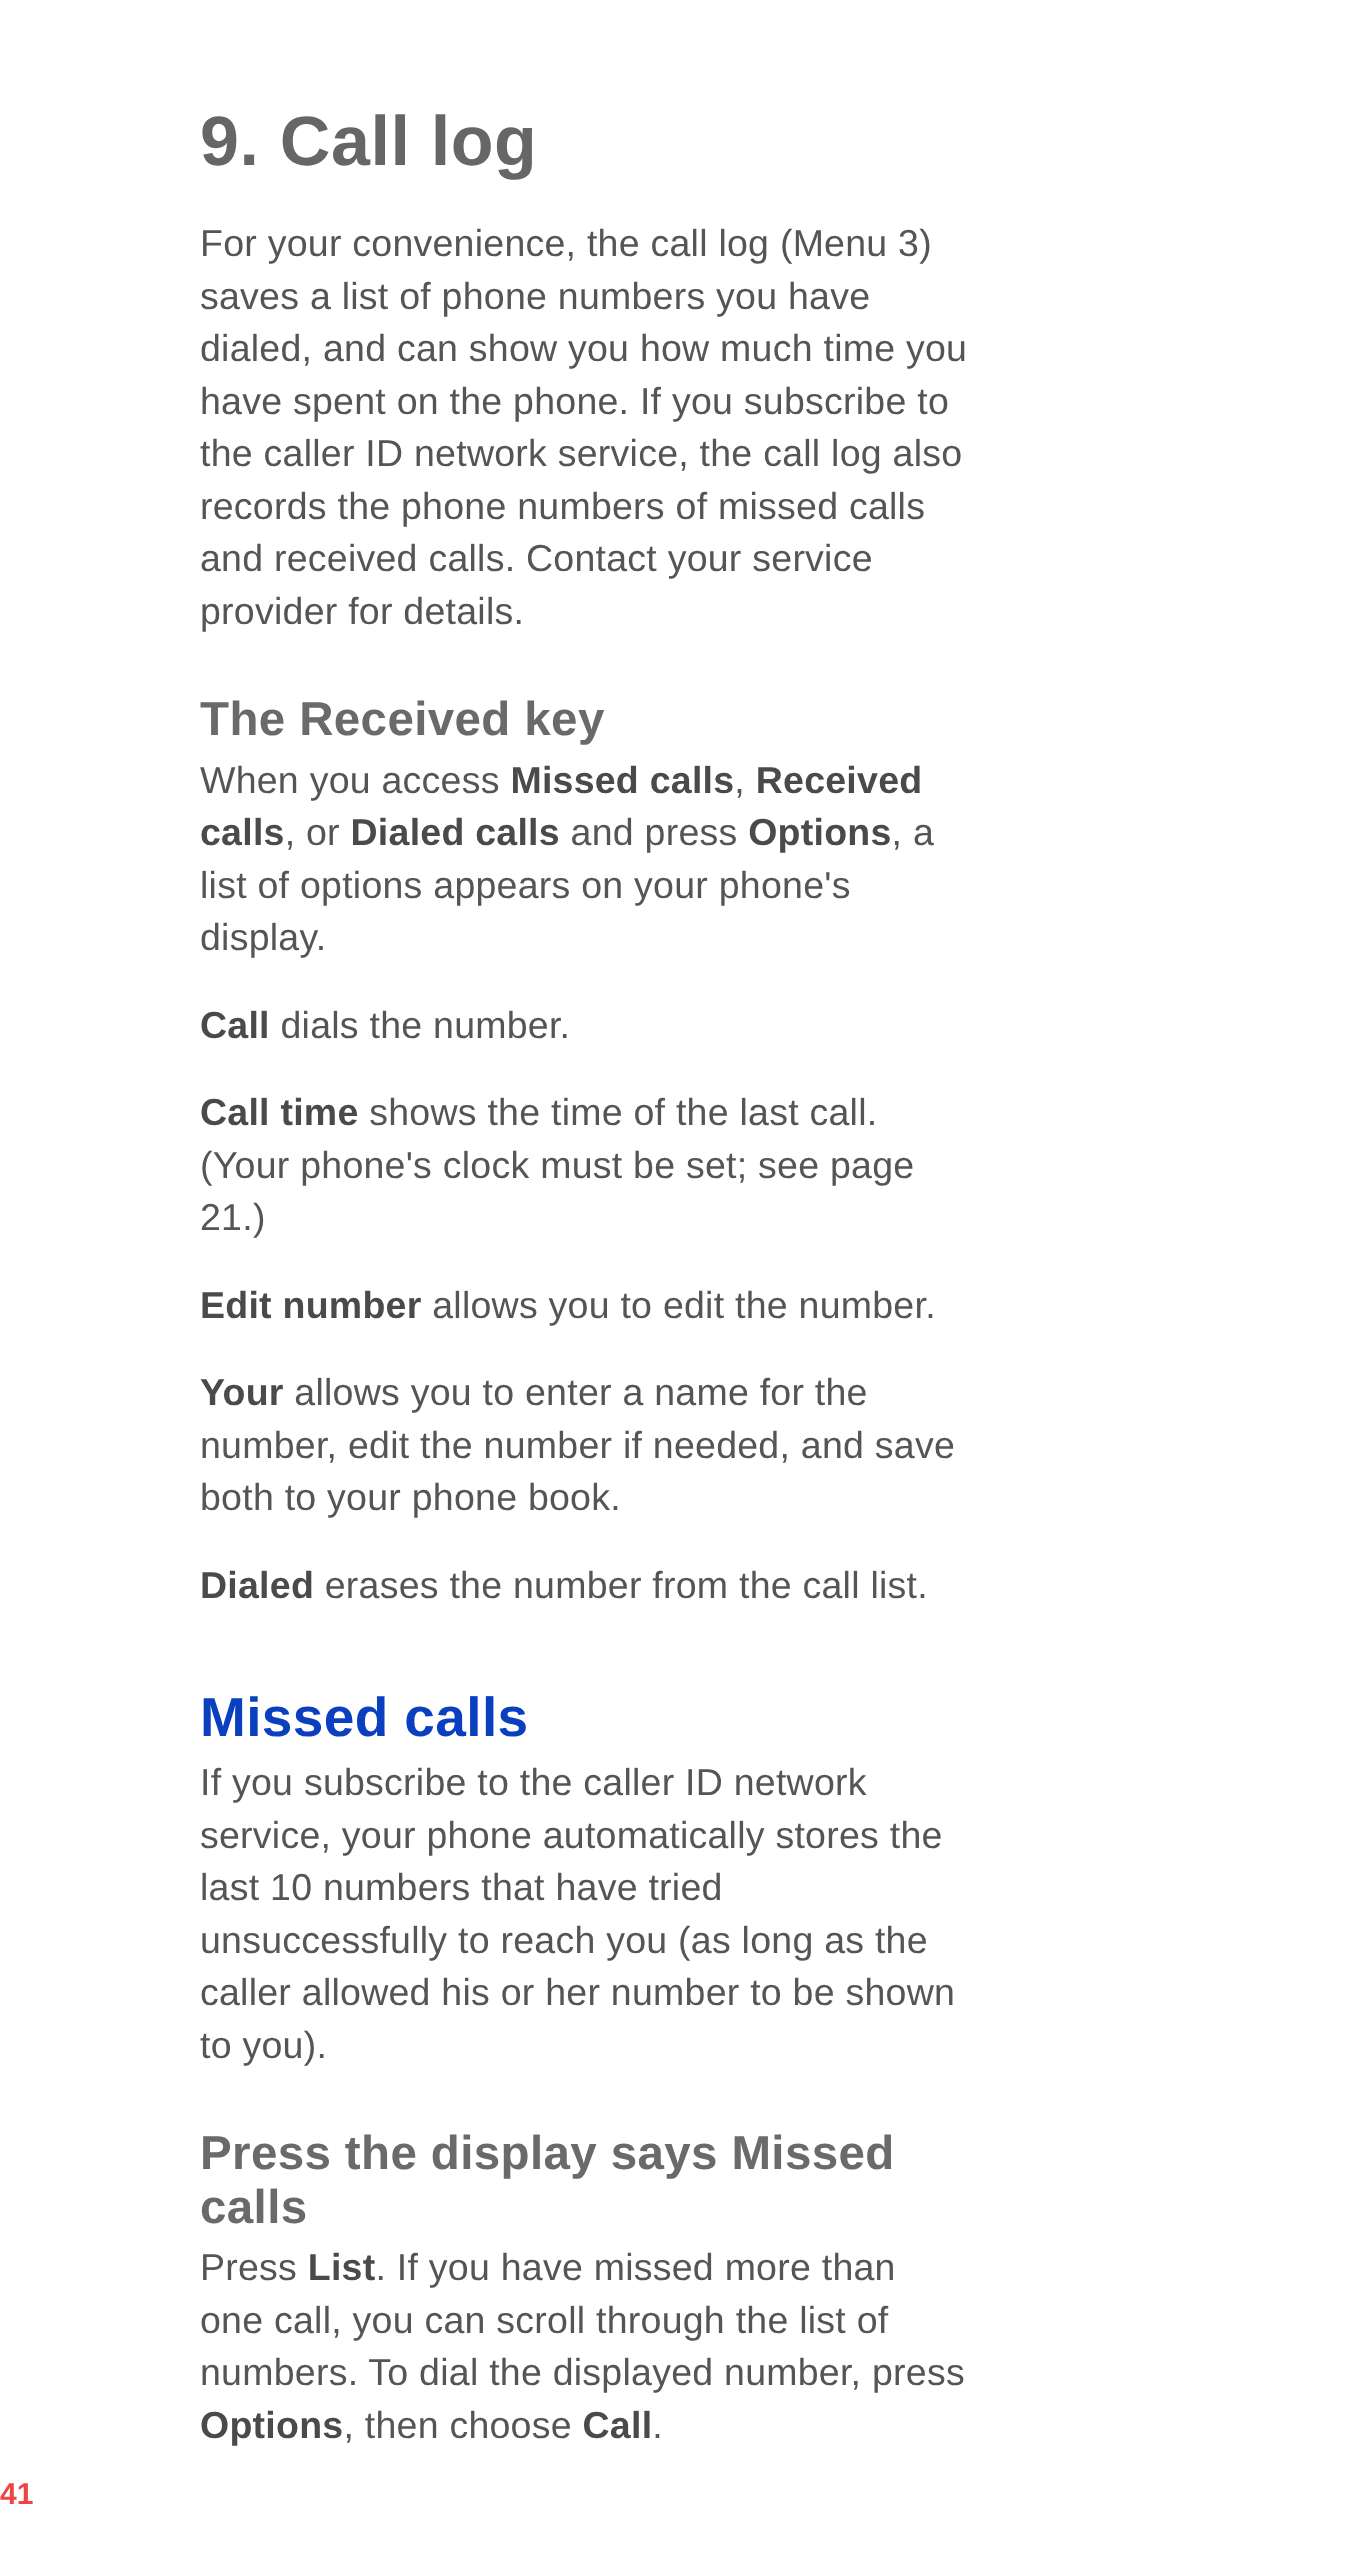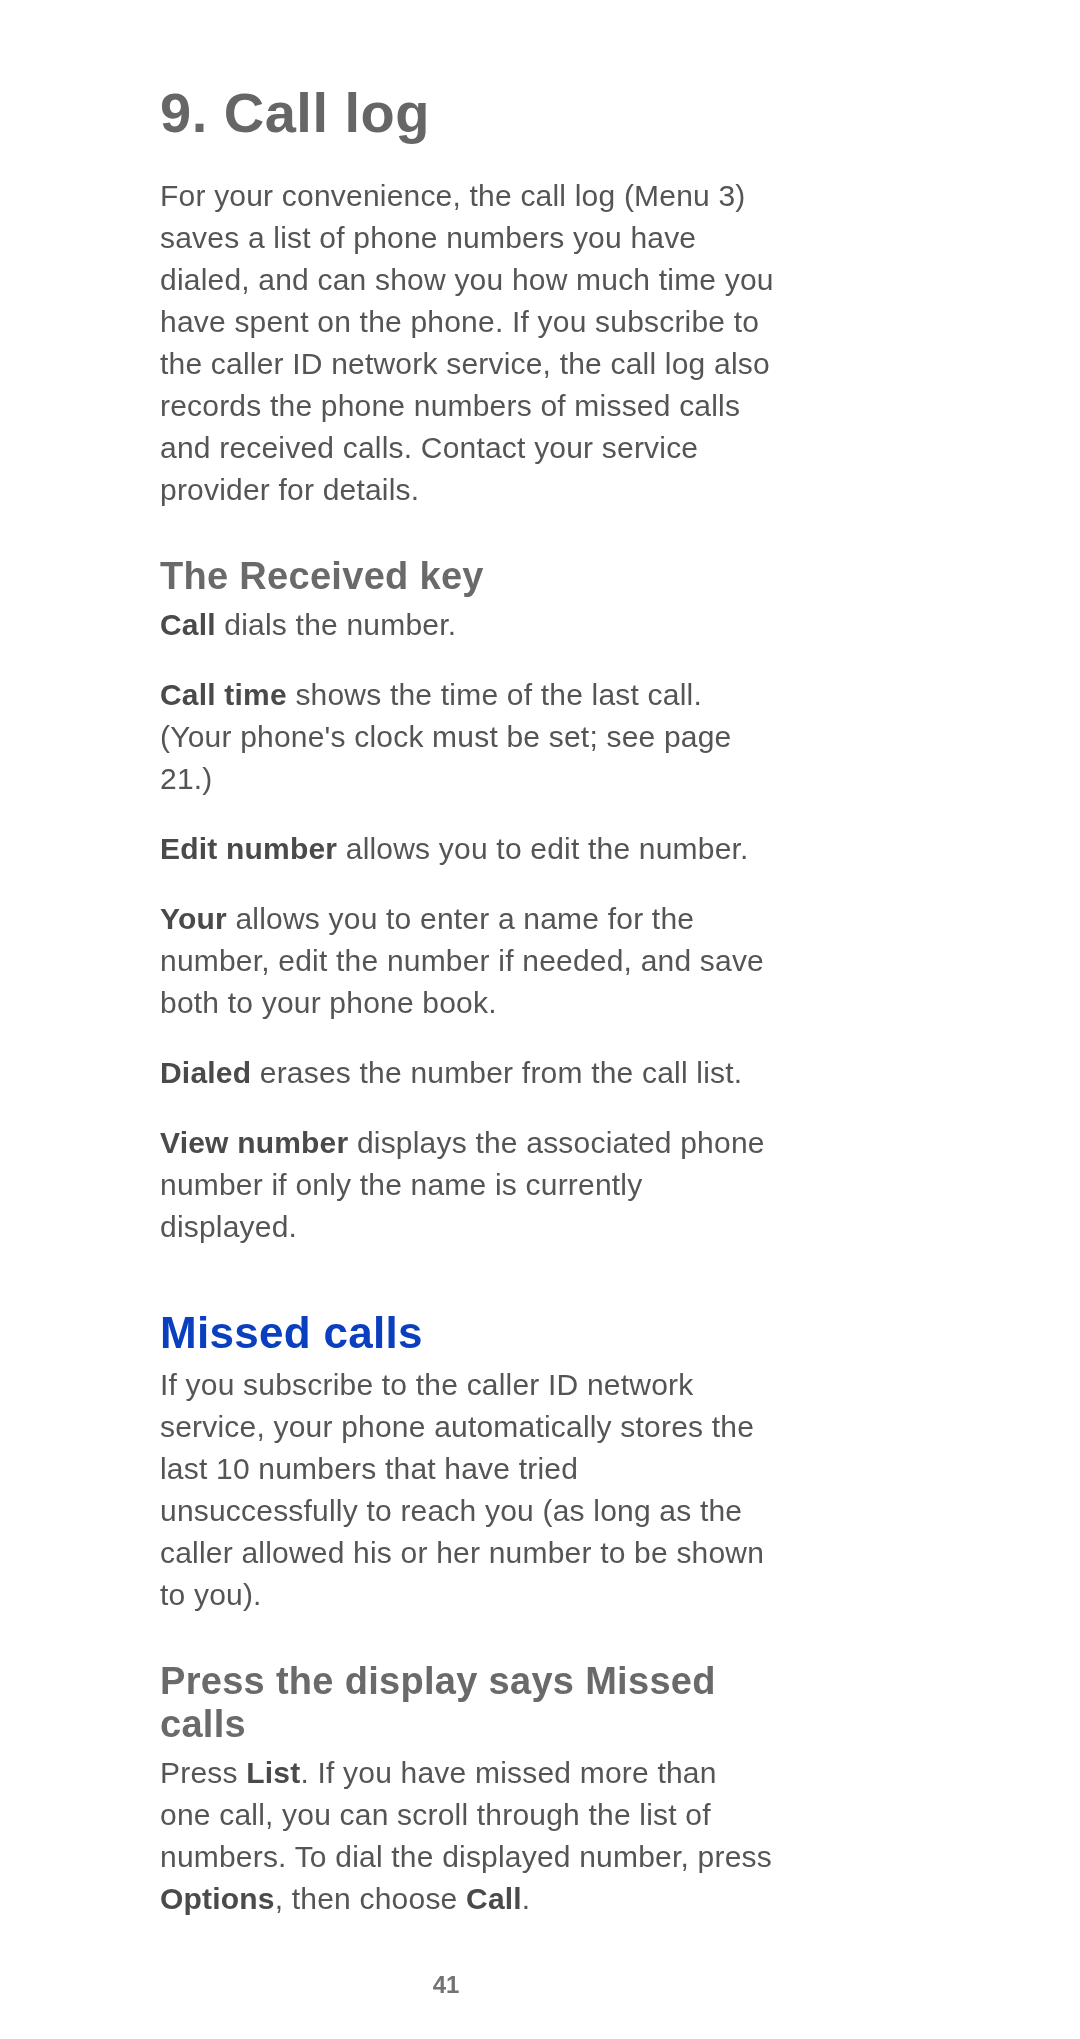--- a/index.html
+++ b/index.html
@@ -43,40 +43,42 @@
     font-weight: 600;
     color: #0a3fbf;
     margin: 60px 0 6px 0;
     letter-spacing: 0.3px;
   }
   .page-number {
     position: absolute;
     bottom: 40px;
     left: 0;
     right: 0;
-    text-align: center;
     font-size: 24px;
     font-weight: 700;
-    color: #737373;
+    color: #ef4444;
   }
   b { font-weight: 700; color: #4a4a4a; }
 </style>
 </head>
 <body>
 
 <div class="page">
 
   <h1 class="chapter-title">
     <span>9.</span>
     <span>Call log</span>
   </h1>
 
   <p class="body">For your convenience, the call log (Menu 3) saves a list of phone numbers you have dialed, and can show you how much time you have spent on the phone. If you subscribe to the caller ID network service, the call log also records the phone numbers of missed calls and received calls. Contact your service provider for details.</p>
 
   <h2 class="section-gray">The Received key</h2>
+  <p class="body">
+    <span>When you access </span><b>Missed calls</b><span>, </span><b>Received calls</b><span>, or </span><b>Dialed calls</b><span> and press </span><b>Options</b><span>, a list of options appears on your phone's display.</span>
+  </p>
 
   <p class="body">
     <b>Call</b><span> dials the number.</span>
   </p>
 
   <p class="body">
     <b>Call time</b><span> shows the time of the last call. (Your phone's clock must be set; see page 21.)</span>
   </p>
 
   <p class="body">
@@ -84,23 +86,20 @@
   </p>
 
   <p class="body">
     <b>Your</b><span> allows you to enter a name for the number, edit the number if needed, and save both to your phone book.</span>
   </p>
 
   <p class="body">
     <b>Dialed</b><span> erases the number from the call list.</span>
   </p>
 
-  <p class="body">
-    <b>View number</b><span> displays the associated phone number if only the name is currently displayed.</span>
-  </p>
 
   <h2 class="section-blue">Missed calls</h2>
   <p class="body">If you subscribe to the caller ID network service, your phone automatically stores the last 10 numbers that have tried unsuccessfully to reach you (as long as the caller allowed his or her number to be shown to you).</p>
 
   <h2 class="section-gray">Press the display says Missed calls</h2>
   <p class="body">
     <span>Press </span><b>List</b><span>. If you have missed more than one call, you can scroll through the list of numbers. To dial the displayed number, press </span><b>Options</b><span>, then choose </span><b>Call</b><span>.</span>
   </p>
 
   <div class="page-number">41</div>

